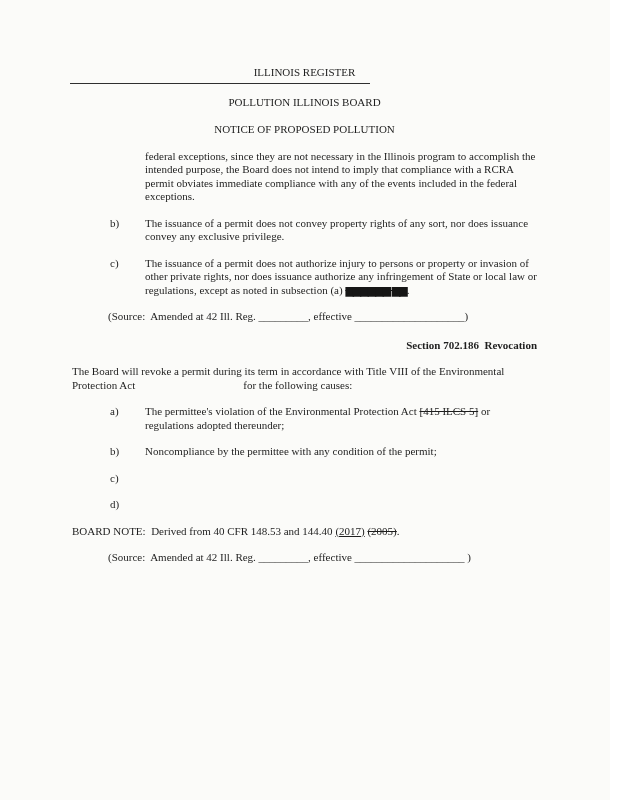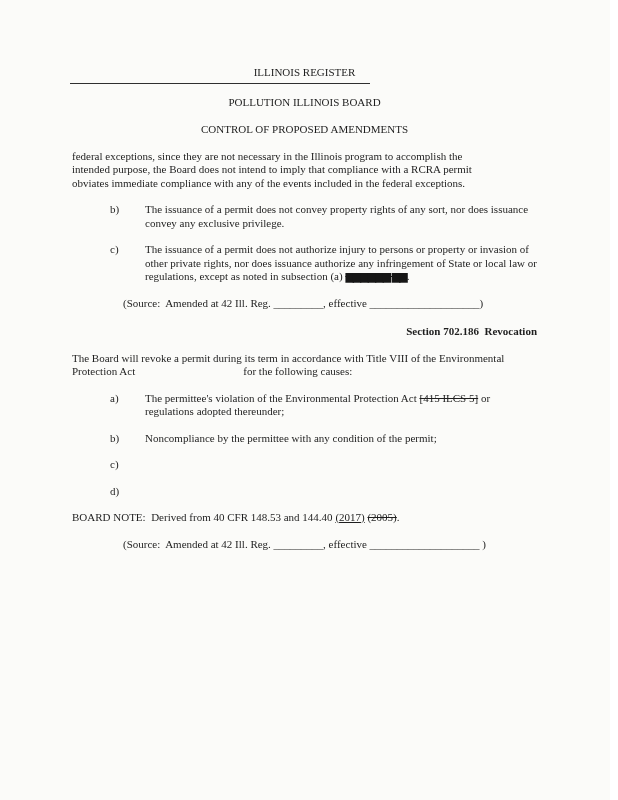--- a/index.html
+++ b/index.html
@@ -34,20 +34,21 @@
     border-bottom: 1.5px solid #2f2f2f;
   }
   .register-title { margin-bottom: 16px; }
   .board-title { margin-bottom: 14px; }
   .notice-title { margin-bottom: 0; }
   p {
     margin: 13px 0 0 0;
     white-space: pre-wrap;
   }
   .indent1 {
+    margin-left: 73px;
     max-width: 400px;
   }
   .item {
     display: flex;
     margin-top: 13px;
     white-space: pre-wrap;
   }
   .item-label {
     flex: none;
     width: 35px;
@@ -63,32 +64,32 @@
   }
   .gap {
     display: inline-block;
     width: 108px;
   }
   .section-heading {
     font-weight: bold;
     margin-top: 15px;
     text-align: right;
   }
-  .source { margin-left: 51px; }
+  .source { margin-left: 36px; }
 </style>
 </head>
 <body>
 
 <div class="page">
   <div class="header-rule"></div>
   <div class="content">
 
     <div class="center register-title">ILLINOIS REGISTER</div>
     <div class="center board-title">POLLUTION ILLINOIS BOARD</div>
-    <div class="center notice-title">CONTROL OF PROPOSED AMENDMENTS</div>
+    <div class="center notice-title">NOTICE OF PROPOSED POLLUTION</div>
 
     <p class="indent1">federal exceptions, since they are not necessary in the Illinois program to accomplish the intended purpose, the Board does not intend to imply that compliance with a RCRA permit obviates immediate compliance with any of the events included in the federal exceptions.</p>
 
     <div class="item"><span class="item-label">b)</span><span class="item-text">The issuance of a permit does not convey property rights of any sort, nor does issuance convey any exclusive privilege.</span></div>
 
     <div class="item"><span class="item-label">c)</span><span class="item-text"><span>The issuance of a permit does not authorize injury to persons or property or invasion of other private rights, nor does issuance authorize any infringement of State or local law or regulations, except as noted in subsection (a) </span><span class="redact">▆▆▆▆▆▆ ▆▆</span><span>.</span></span></div>
 
 
     <p class="source">(Source:  Amended at 42 Ill. Reg. _________, effective ____________________)</p>
 

